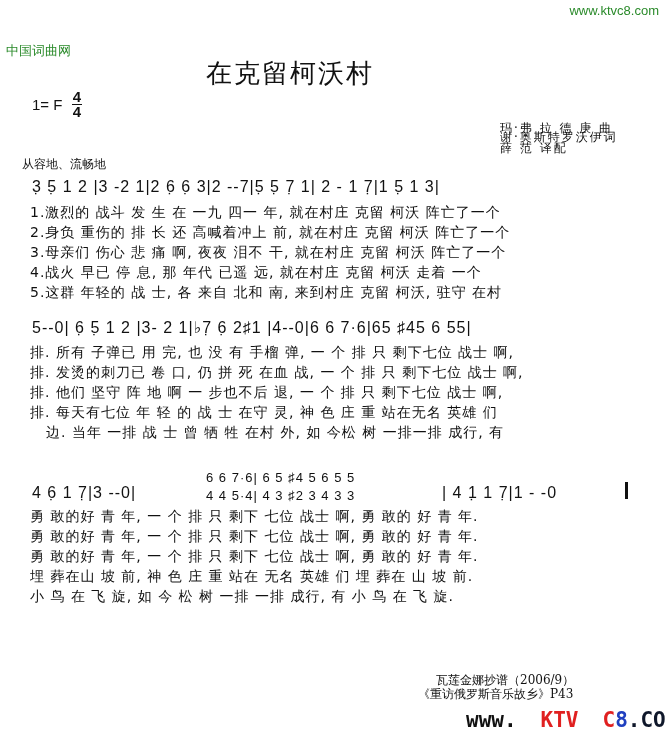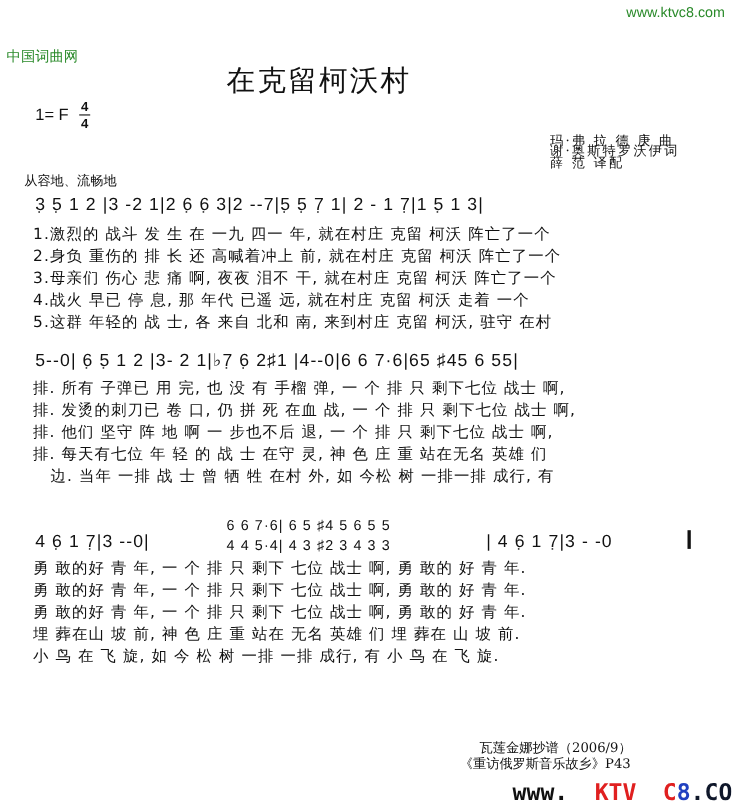--- a/index.html
+++ b/index.html
@@ -3,21 +3,21 @@
 <meta charset="utf-8">
 <style>
   html, body { margin:0; padding:0; background:#fff; }
   body { width:665px; height:734px; position:relative; overflow:hidden;
          font-family: "DejaVu Sans", "Liberation Sans", sans-serif; color:#111; }
   .abs { position:absolute; white-space:nowrap; }
   .site-left { left:6px; top:3px; font-size:13px; color:#2a8a2a;margin-top:39px; }
   .site-right { right:6px; top:3px; font-size:13px; color:#2a8a2a; font-family:"Liberation Sans", sans-serif; }
   .title { left:206px; top:56px; font-size:26px; font-family:"DejaVu Serif", serif; letter-spacing:2px; }
   .key { left:32px; top:96px; font-size:15px; font-family:"Liberation Sans", sans-serif; }
-  .frac { position:absolute; left:72px; top:91px; font-size:12px; font-weight:bold; text-align:center; line-height:12px; font-family:"Liberation Sans", sans-serif; }
+  .frac { position:absolute; left:72px; top:91px; font-size:15px; font-weight:bold; text-align:center; line-height:12px; font-family:"Liberation Sans", sans-serif; }
   .frac .bar { display:block; border-top:1px solid #111; width:10px; margin:1px 0; }
   .credit { font-size:12px; font-family:"DejaVu Serif", serif; letter-spacing:2px; }
   .tempo { left:22px; top:156px; font-size:12px; }
   .notes { font-family:"Liberation Sans", sans-serif; font-size:16px; letter-spacing:1px; }
   .notes-sm { font-family:"Liberation Sans", sans-serif; font-size:13px; letter-spacing:1px; }
   .lyric { font-size:14px; letter-spacing:1px; }
   .src { font-size:12px; font-family:"DejaVu Serif", serif; }
   .logo { left:466px; top:708px; font-size:21px; font-family:"DejaVu Sans Mono", monospace; letter-spacing:0px; font-weight:bold; }
   .logo .k { color:#e02020;padding-left:24px; }
   .logo .eight { color:#2040c0; }
@@ -55,21 +55,21 @@
 <div class="abs notes" style="left:32px;top:318px;">5--0| 6̣ 5̣   1 2  |3- 2 1|♭7̣ 6̣  2♯1 |4--0|6 6 7·6|65 ♯45  6 55|</div>
 <div class="abs lyric" style="left:30px;top:344px;">排.      所有  子弹已 用 完, 也 没 有  手榴 弹,     一 个 排 只 剩下七位 战士 啊,</div>
 <div class="abs lyric" style="left:30px;top:364px;">排.      发烫的刺刀已 卷 口, 仍 拼 死  在血 战,     一 个 排 只 剩下七位 战士 啊,</div>
 <div class="abs lyric" style="left:30px;top:384px;">排.      他们  坚守   阵 地 啊 一 步也不后 退,     一 个 排 只 剩下七位 战士 啊,</div>
 <div class="abs lyric" style="left:30px;top:404px;">排.      每天有七位   年 轻 的 战 士  在守 灵,     神 色 庄 重 站在无名 英雄 们</div>
 <div class="abs lyric" style="left:46px;top:424px;">边.      当年  一排   战 士 曾 牺 牲  在村 外,     如 今松 树 一排一排 成行, 有</div>
 
 <div class="abs notes" style="left:32px;top:484px;">4  6̣   1  7̣|3 --0|</div>
 <div class="abs notes-sm" style="left:206px;top:470px;">6  6  7·6| 6 5 ♯4 5  6 5 5</div>
 <div class="abs notes-sm" style="left:206px;top:488px;">4  4  5·4| 4 3 ♯2 3  4 3 3</div>
-<div class="abs notes" style="left:442px;top:484px;">| 4  6̣    1  7̣|3 - -0</div>
+<div class="abs notes" style="left:442px;top:484px;">| 4  1̣    1  7̣|1 - -0</div>
 <div class="final-bar"></div>
 <div class="abs lyric" style="left:30px;top:508px;">勇 敢的好 青 年,      一 个 排 只 剩下 七位 战士 啊, 勇 敢的 好 青 年.</div>
 <div class="abs lyric" style="left:30px;top:528px;">勇 敢的好 青 年,      一 个 排 只 剩下 七位 战士 啊, 勇 敢的 好 青 年.</div>
 <div class="abs lyric" style="left:30px;top:548px;">勇 敢的好 青 年,      一 个 排 只 剩下 七位 战士 啊, 勇 敢的 好 青 年.</div>
 <div class="abs lyric" style="left:30px;top:568px;">埋 葬在山 坡 前,      神 色 庄 重 站在 无名 英雄 们 埋 葬在 山 坡 前.</div>
 <div class="abs lyric" style="left:30px;top:588px;">小 鸟   在 飞 旋,      如 今 松 树 一排 一排 成行, 有 小 鸟   在 飞 旋.</div>
 
 <div class="abs src" style="left:418px;top:686px;">《重访俄罗斯音乐故乡》P43</div>
 <div class="abs src" style="left:436px;top:672px;">瓦莲金娜抄谱（2006/9）</div>
 

